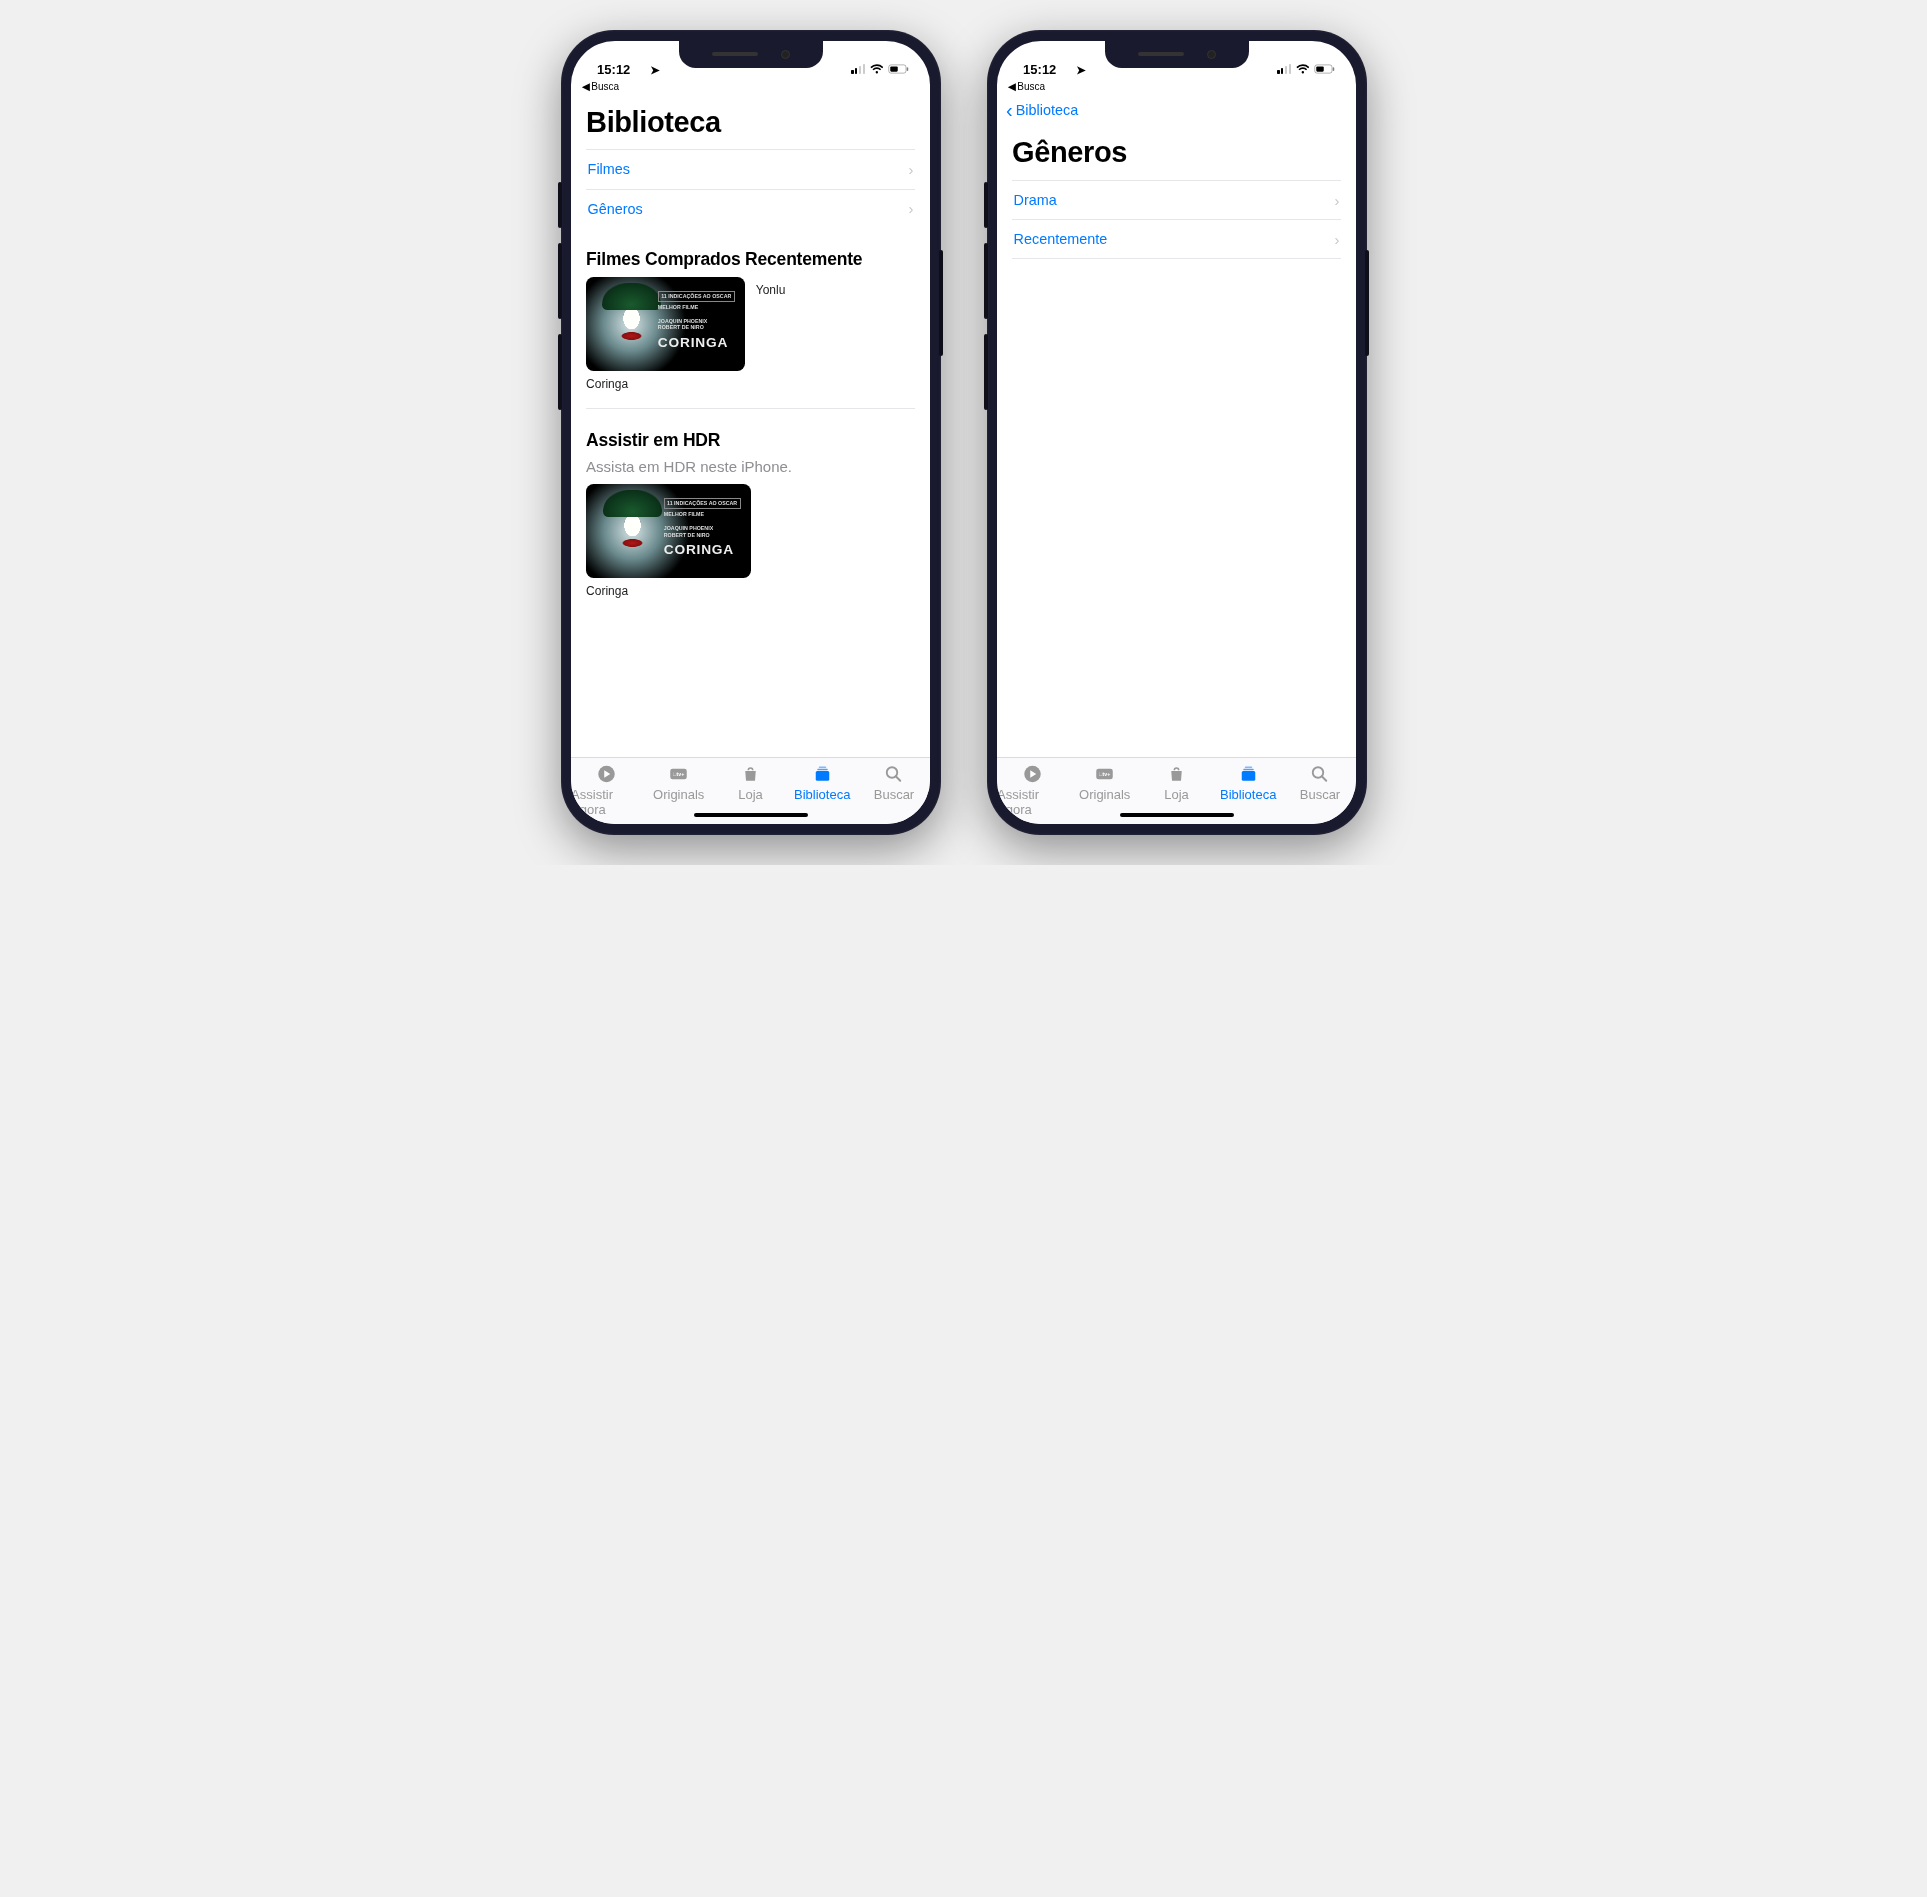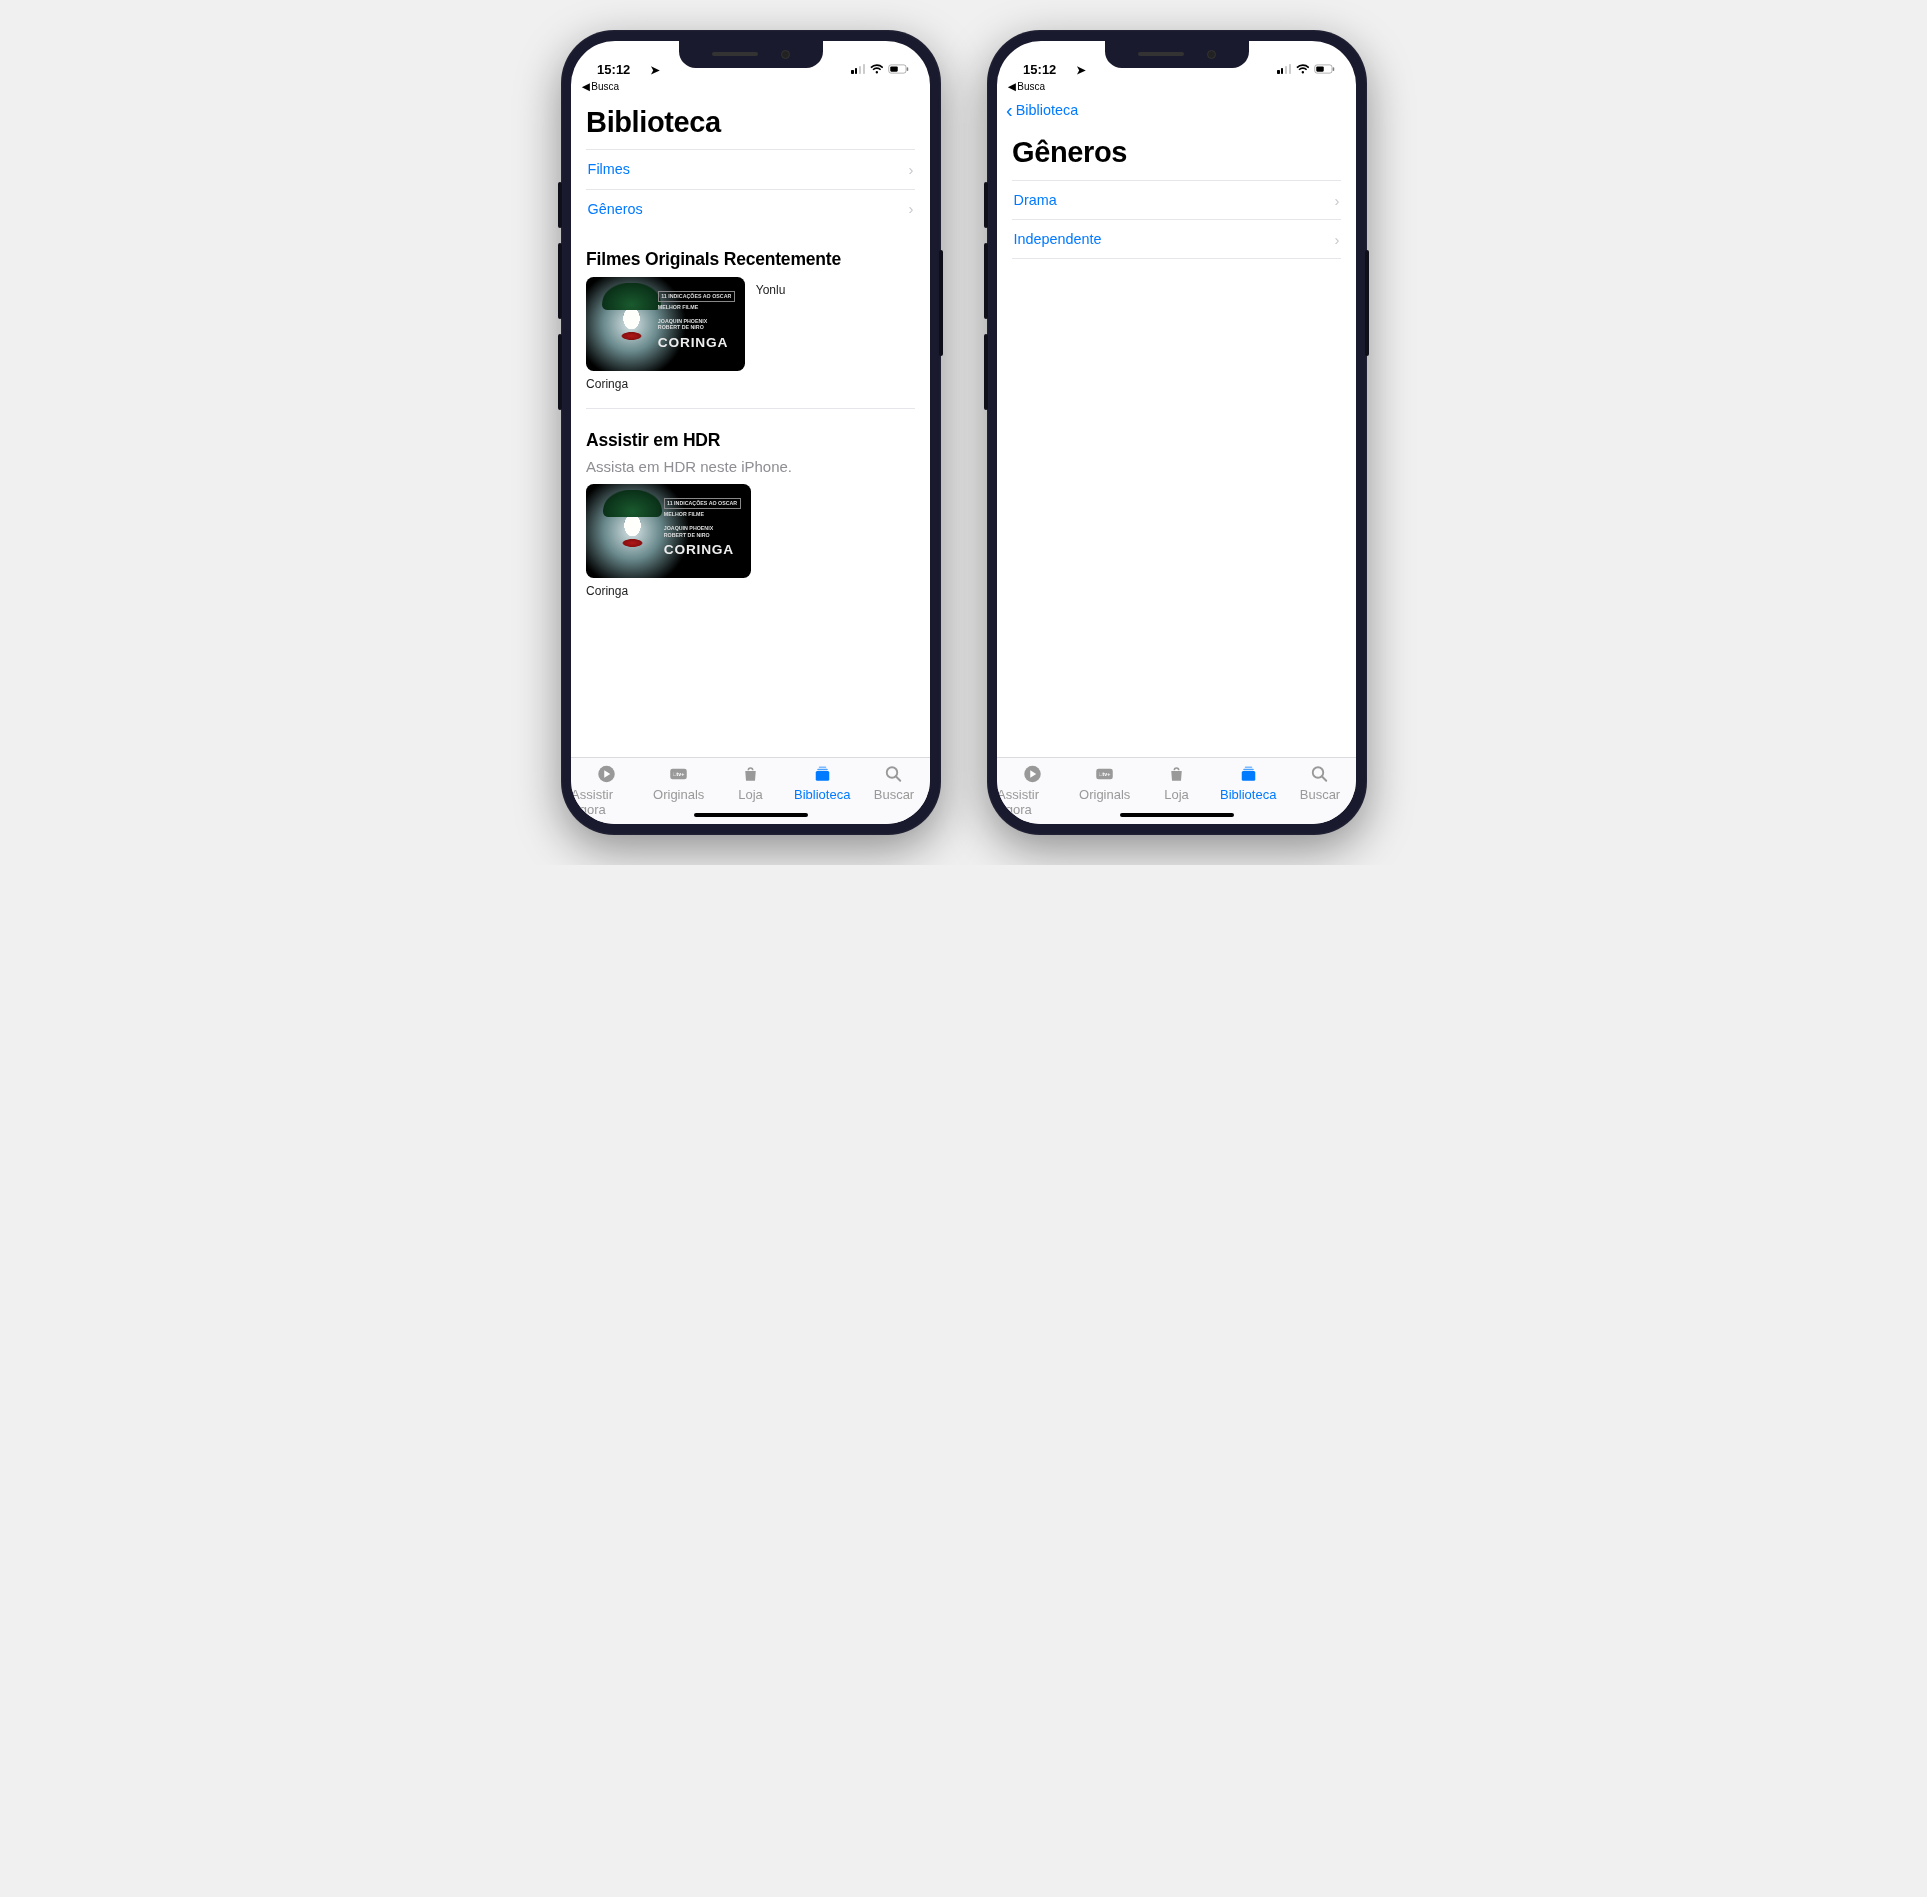--- a/index.html
+++ b/index.html
@@ -261,21 +261,21 @@
       <div class="list-row">
         <span>Filmes</span>
         <span class="chev">›</span>
       </div>
       <div class="list-row">
         <span>Gêneros</span>
         <span class="chev">›</span>
       </div>
 
       <div class="section">
-        <h2>Filmes Originals Recentemente</h2>
+        <h2>Filmes Comprados Recentemente</h2>
         <div class="movie-row">
           <div class="movie-card">
             <div class="poster poster-coringa">
               <div class="hair"></div>
               <div class="text">
                 <span class="badge">11 INDICAÇÕES AO OSCAR</span><br>
                 <span>MELHOR FILME</span><br><br>
                 <span style="white-space:pre">JOAQUIN PHOENIX
 ROBERT DE NIRO</span>
                 <div class="big">CORINGA</div>
@@ -405,21 +405,21 @@
     </div>
 
     <div class="content">
       <h1 class="title">Gêneros</h1>
 
       <div class="list-row">
         <span>Drama</span>
         <span class="chev">›</span>
       </div>
       <div class="list-row">
-        <span>Independente</span>
+        <span>Recentemente</span>
         <span class="chev">›</span>
       </div>
     </div>
 
     <div class="tab-bar">
       <div class="tab">
         <svg viewBox="0 0 28 26">
             <circle class="ic" cx="14" cy="13" r="11"></circle>
             <path d="M11 8l8 5-8 5z" fill="#fff"></path>
           </svg>

